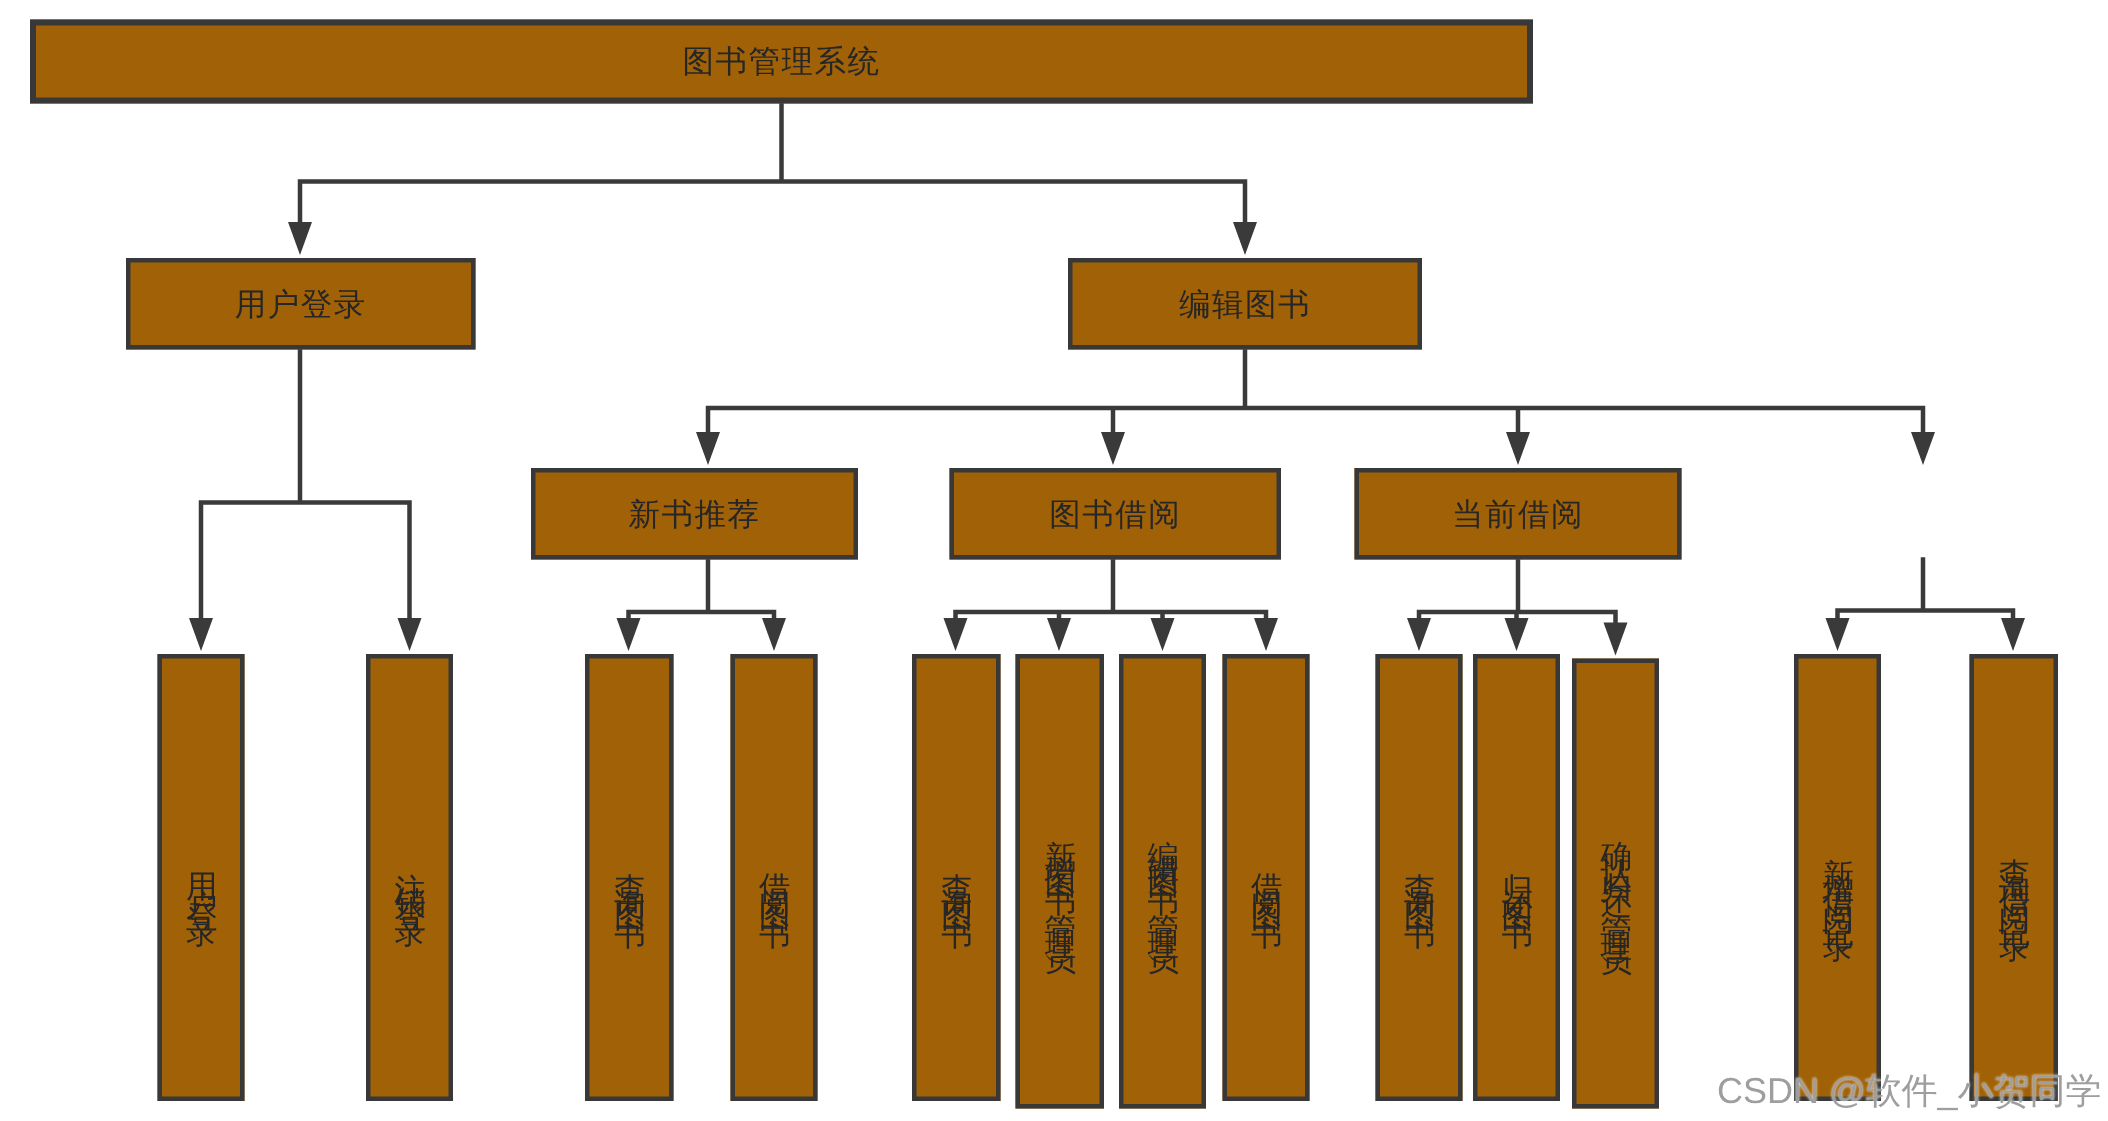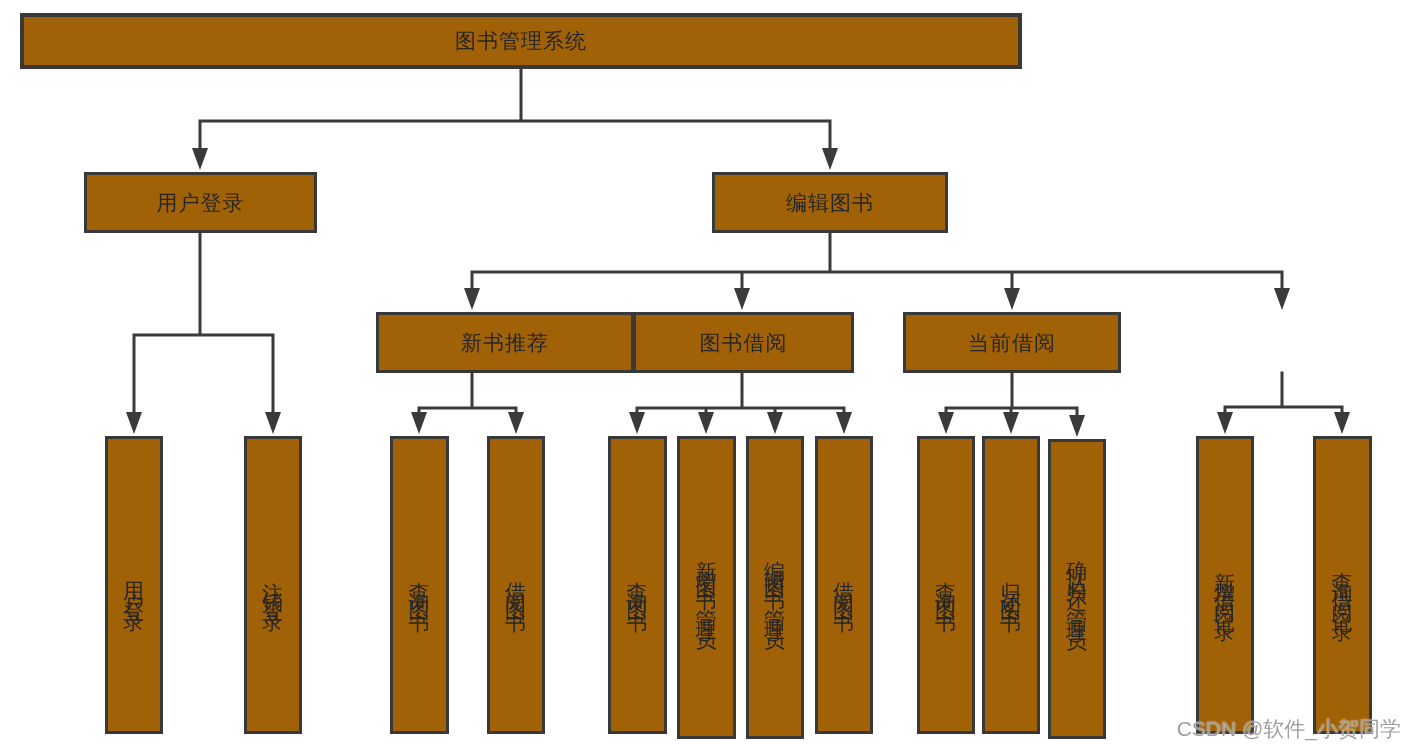--- a/index.html
+++ b/index.html
@@ -46,21 +46,21 @@
     text-orientation: mixed;
     font-size: 21px;
     letter-spacing: 10px;
     line-height: 1;
     white-space: nowrap;
   }
   .watermark {
     position: absolute;
     right: 4px;
     bottom: 4px;
-    font-size: 21px;
+    font-size: 24px;
     color: #9e9e9e;
     text-shadow: 0 0 2px #ffffff;
     white-space: nowrap;
     z-index: 5;
   }
 </style>
 </head>
 <body>
 
 <div class="canvas">
@@ -96,21 +96,21 @@
       <polygon points="1225,434 1217,412 1233,412"></polygon>
       <polygon points="1342,434 1334,412 1350,412"></polygon>
     </g>
   </svg>
 
   <div class="box h root" style="left:20px; top:13px; width:1002px; height:56px;">图书管理系统</div>
 
   <div class="box h" style="left:84px; top:172px; width:233px; height:61px;">用户登录</div>
   <div class="box h" style="left:712px; top:172px; width:236px; height:61px;">编辑图书</div>
 
-  <div class="box h" style="left:376px; top:312px; width:258px; height:61px;">新书推荐</div>
+  <div class="box h" style="left:354px; top:312px; width:218px; height:61px;">新书推荐</div>
   <div class="box h" style="left:633px; top:312px; width:221px; height:61px;">图书借阅</div>
   <div class="box h" style="left:903px; top:312px; width:218px; height:61px;">当前借阅</div>
 
   <div class="box v" style="left:105px; top:436px; width:58px; height:298px;">
     <span class="vtext">用户登录</span>
   </div>
   <div class="box v" style="left:244px; top:436px; width:58px; height:298px;">
     <span class="vtext">注销登录</span>
   </div>
 

